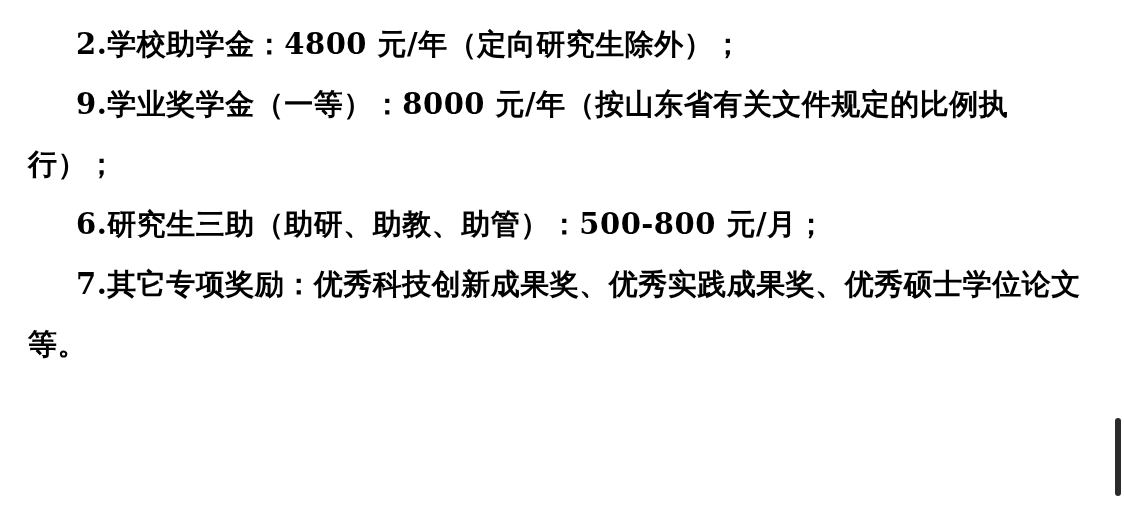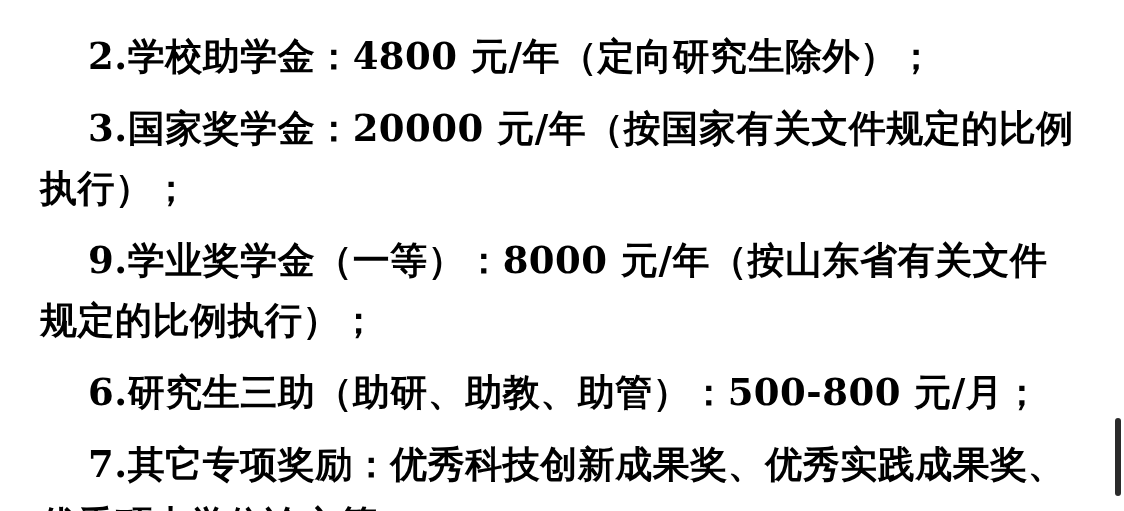--- a/index.html
+++ b/index.html
@@ -23,26 +23,26 @@
   }
   .content {
     position: absolute;
     left: 0;
     top: 14px;
     right: 0;
     padding: 0 28px 0 28px;
     box-sizing: border-box;
   }
   .para {
-    font-size: 37px;
+    font-size: 29px;
     font-weight: 700;
     line-height: 60px;
     letter-spacing: 0.5px;
     text-indent: 48px;
-    margin: 12px;
+    margin: 0;
     white-space: normal;
     word-break: break-all;
   }
   .scrollbar-track {
     position: absolute;
     right: 3px;
     top: 0;
     width: 6px;
     height: 511px;
     background: transparent;
@@ -56,20 +56,19 @@
     background: #2b2b2b;
     border-radius: 3px;
   }
 </style>
 </head>
 <body>
 
 <div class="page">
   <div class="content">
     <p class="para">2.学校助学金：4800 元/年（定向研究生除外）；</p>
-    <p class="para">3.国家奖学金：20000 元/年（按国家有关文件规定的比例执行）；</p>
     <p class="para">9.学业奖学金（一等）：8000 元/年（按山东省有关文件规定的比例执行）；</p>
     <p class="para">6.研究生三助（助研、助教、助管）：500-800 元/月；</p>
     <p class="para">7.其它专项奖励：优秀科技创新成果奖、优秀实践成果奖、优秀硕士学位论文等。</p>
   </div>
   <div class="scrollbar-track"></div>
   <div class="scrollbar-thumb"></div>
 </div>
 
 </body></html>

